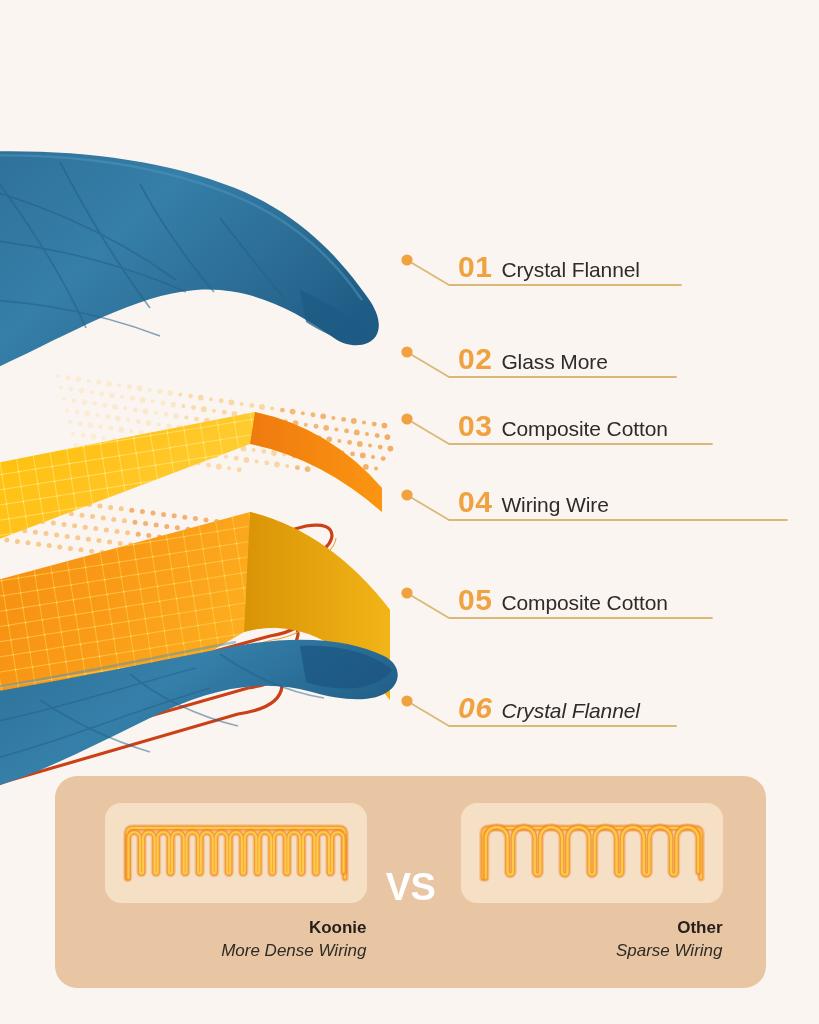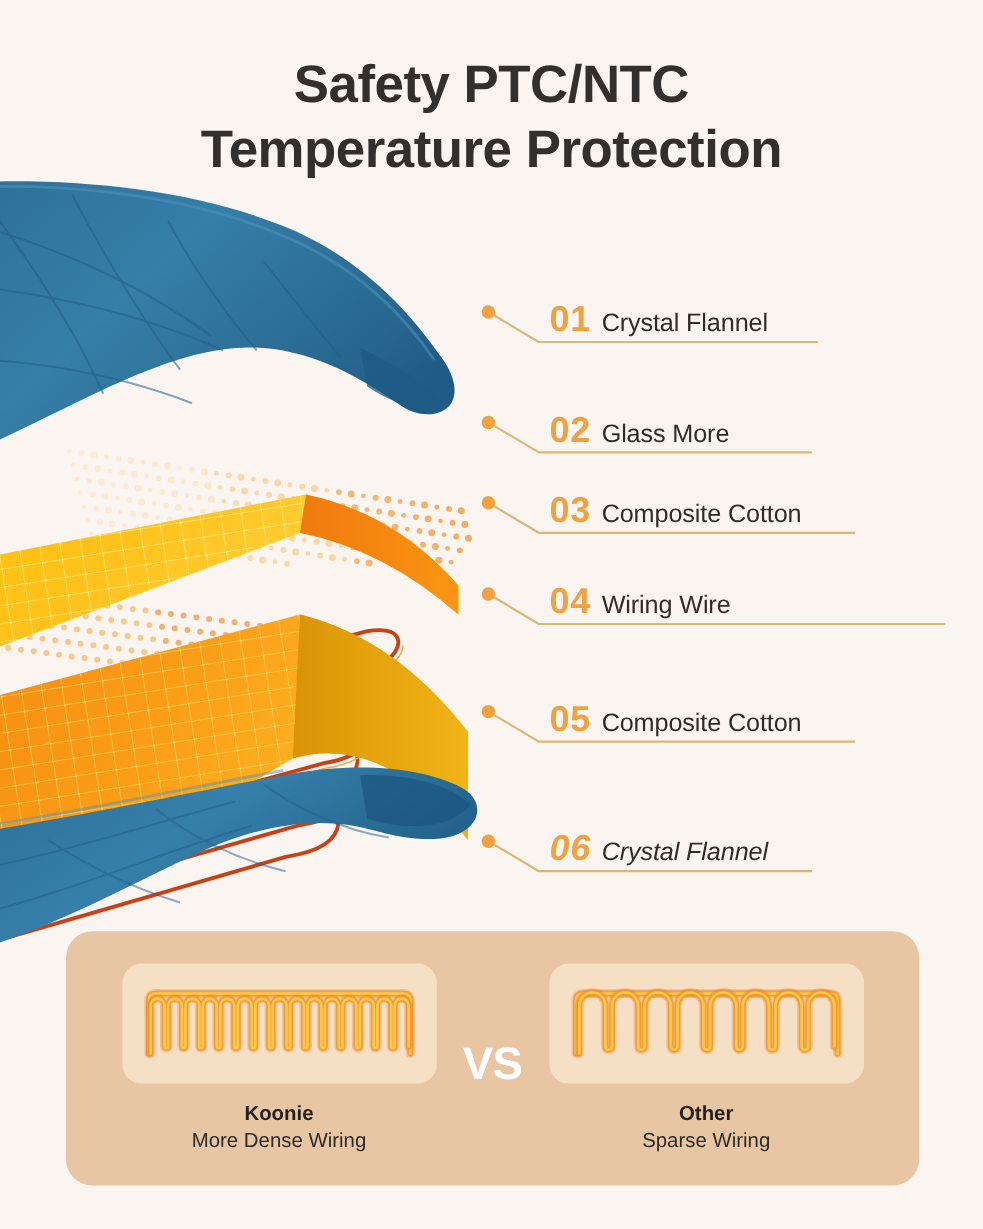--- a/index.html
+++ b/index.html
@@ -115,21 +115,21 @@
     width: 711px;
     height: 212px;
     display: flex;
     align-items: flex-start;
     justify-content: center;
   }
   .compare-side {
     width: 268px;
     display: flex;
     flex-direction: column;
-    align-items: center;
+    align-items: flex-end;
     padding-top: 27px;
   }
   .wire-card {
     width: 262px;
     height: 100px;
     background: #F6E0C5;
     border-radius: 16px;
     display: flex;
     align-items: center;
     justify-content: center;
@@ -138,44 +138,41 @@
   .side-title {
     margin-top: 15px;
     color: #241F1B;
     font-weight: bold;
     font-size: 17px;
   }
   .side-sub {
     margin-top: 3px;
     color: #2F2A25;
     font-size: 17px;
+    font-style: italic;
   }
   .vs-box {
     width: 88px;
     display: flex;
     align-items: center;
     justify-content: center;
     padding-top: 90px;
   }
   .vs-text {
     color: #FFFFFF;
     font-weight: bold;
     font-size: 38px;
     letter-spacing: -0.5px;
   }
 </style>
 </head>
 <body>
 
 <div id="stage">
 
-  <div class="title-block">
-    <span class="title-line">Safety PTC/NTC</span>
-    <span class="title-line">Temperature Protection</span>
-  </div>
 
   <div class="illustration">
     <svg width="420" height="660" viewBox="0 0 420 660">
       <defs>
         <linearGradient id="blueTop" x1="0" y1="0" x2="1" y2="0.6">
           <stop offset="0%" stop-color="#2D6E95"></stop>
           <stop offset="45%" stop-color="#357FA8"></stop>
           <stop offset="80%" stop-color="#2A6A92"></stop>
           <stop offset="100%" stop-color="#1F5C85"></stop>
         </linearGradient>

